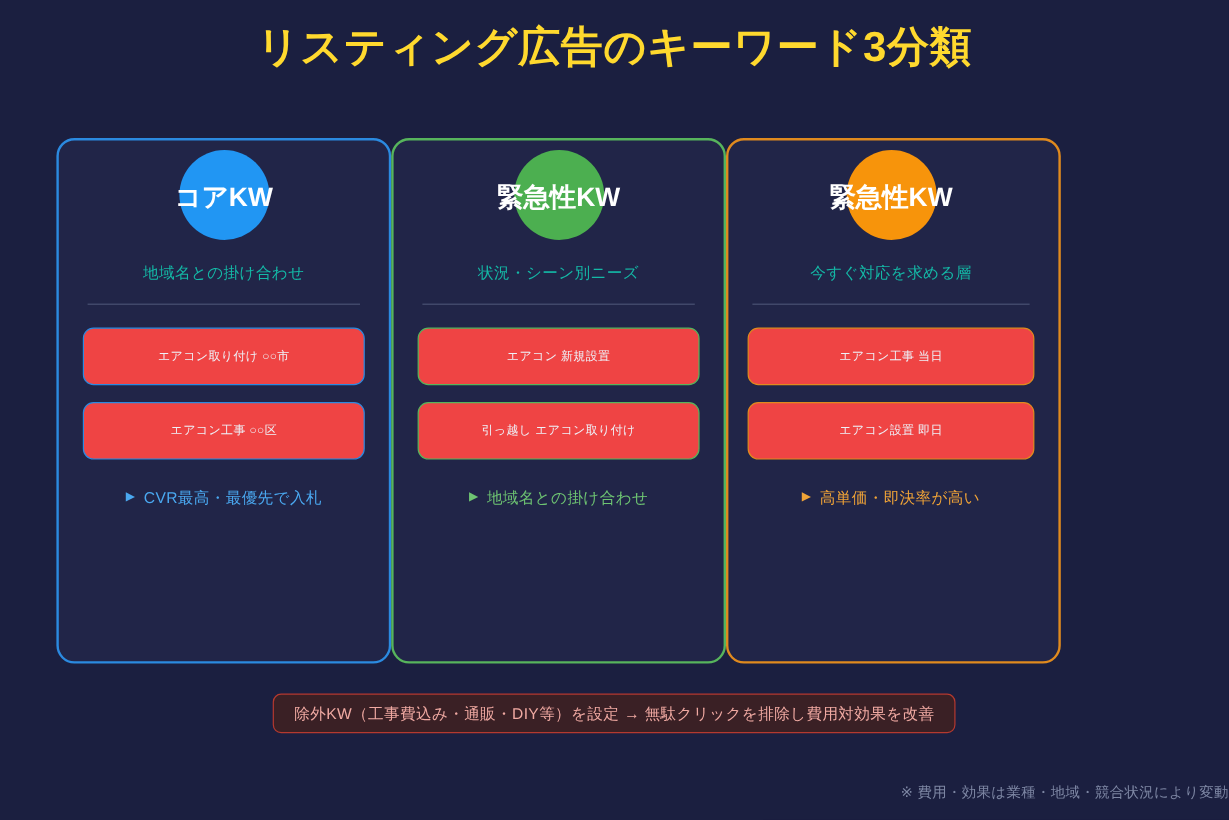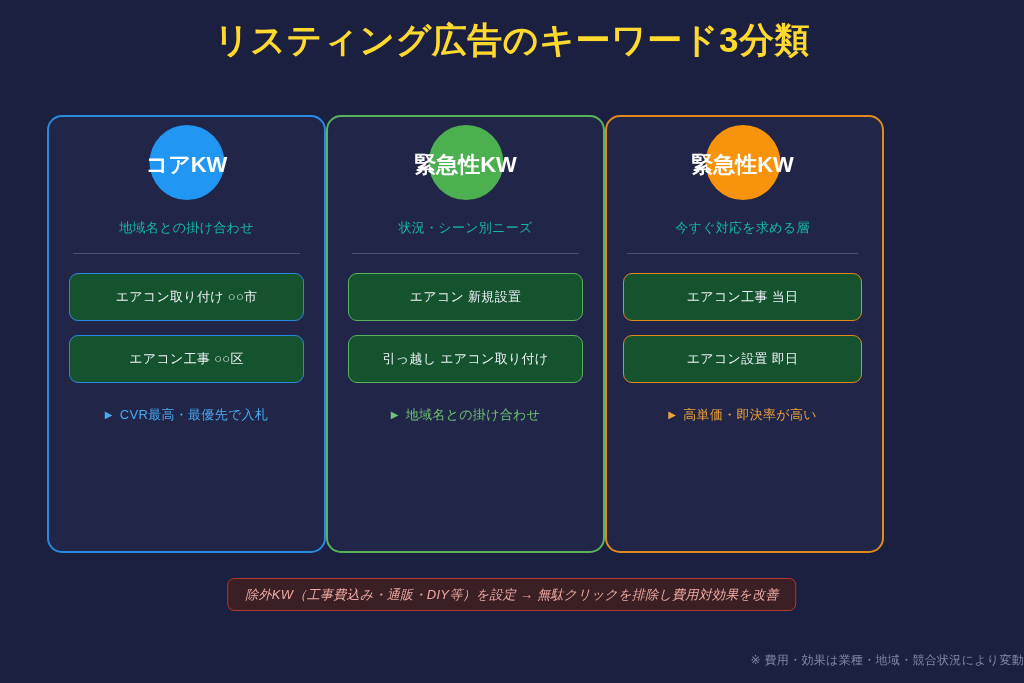--- a/index.html
+++ b/index.html
@@ -124,25 +124,25 @@
     margin-top: 19px;
     display: flex;
     flex-direction: column;
     gap: 14px;
   }
 
   .kw {
     height: 48px;
     border-radius: 9px;
     border: 1px solid #2b8ae0;
-    background: #14532d;
-    display: flex;
-    align-items: center;
-    justify-content: center;
-    font-size: 13px;
+    background: #ef4444;
+    display: flex;
+    align-items: center;
+    justify-content: center;
+    font-size: 10px;
     color: #eef1f8;
     letter-spacing: 0.3px;
   }
 
   .c-blue   .kw { border-color: #2b8ae0; }
   .c-green  .kw { border-color: #57b45c; }
   .c-orange .kw { border-color: #e08a1e; }
 
   .note {
     margin-top: 23px;
@@ -174,21 +174,20 @@
     display: flex;
     align-items: center;
     justify-content: center;
     border: 1px solid #b5392f;
     border-radius: 7px;
     background: #3a2025;
     color: #f0a9a2;
     font-size: 13px;
     letter-spacing: 0.3px;
     white-space: nowrap;
-    font-style: italic;
   }
 
   
   .footnote {
     position: absolute;
     top: 652px;
     left: 0;
     width: 1024px;
     text-align: right;
     font-size: 12px;

